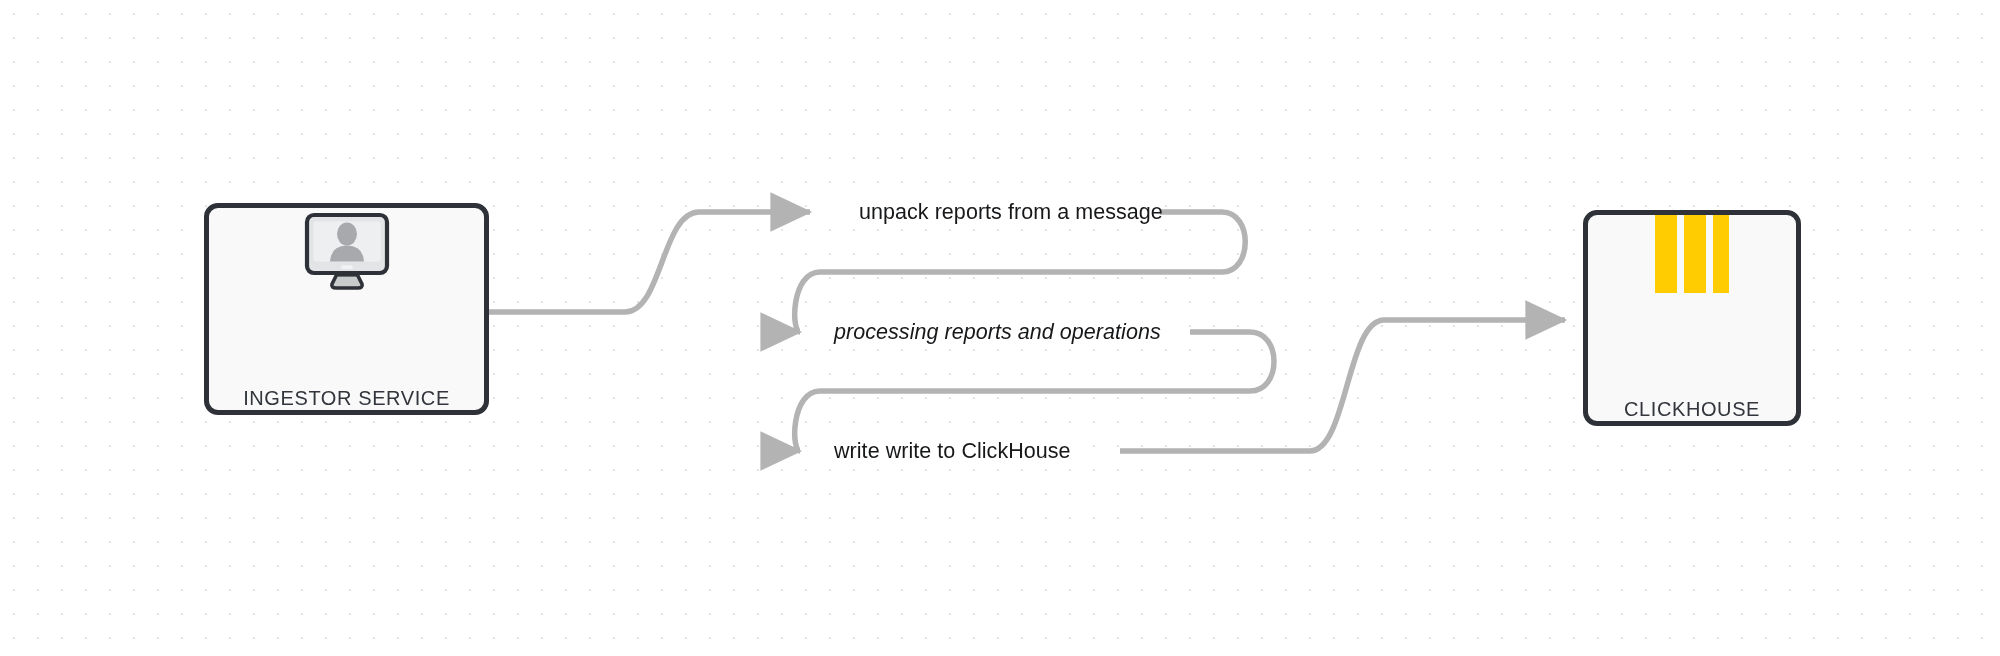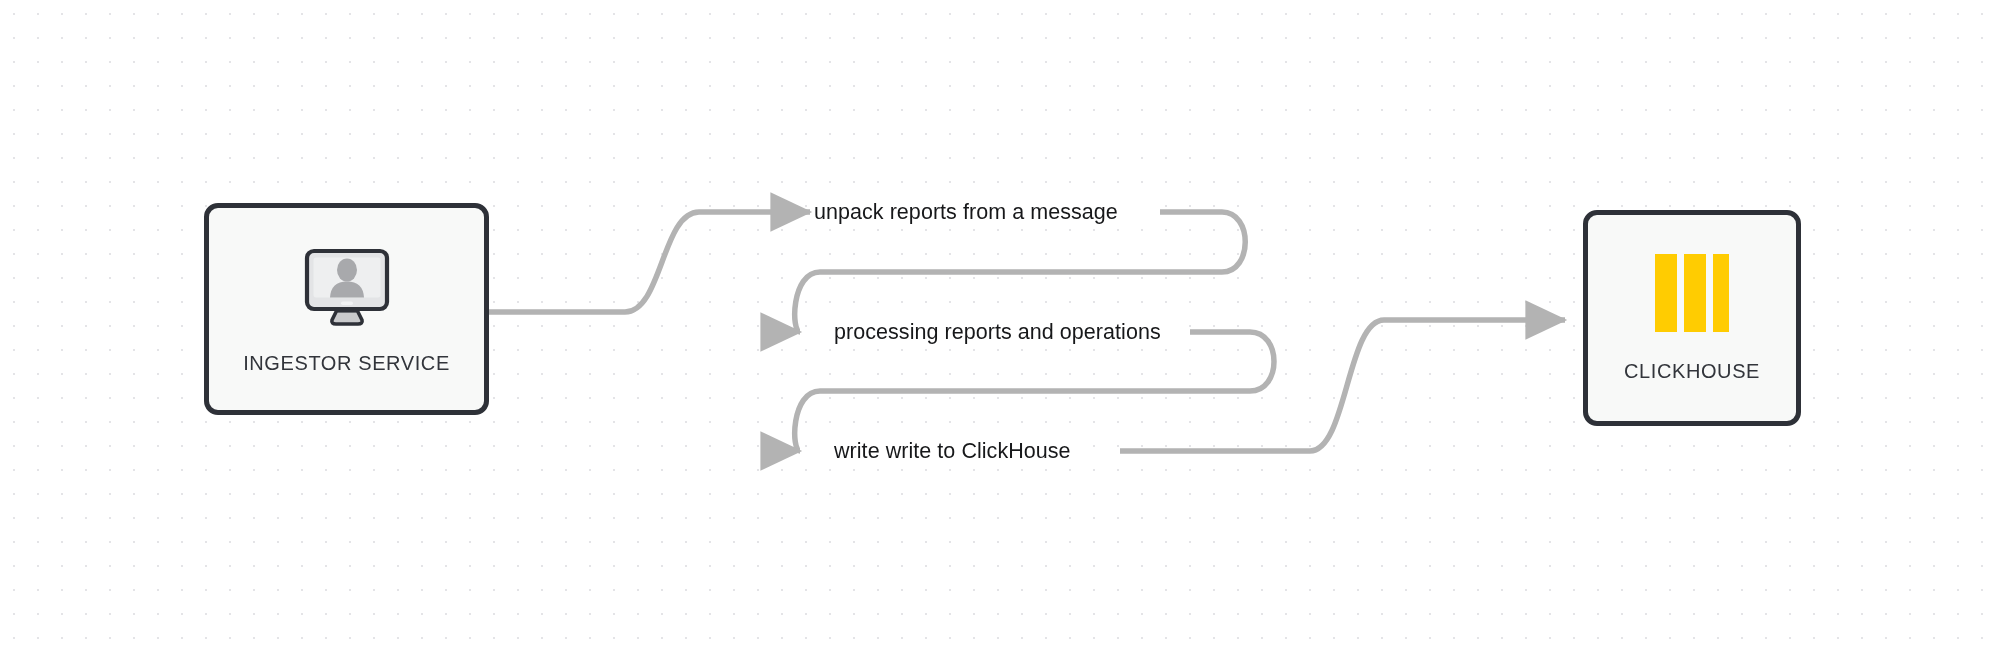--- a/index.html
+++ b/index.html
@@ -36,21 +36,21 @@
   
   .node {
     position: absolute;
     box-sizing: border-box;
     background: #f8f9f8;
     border: 5px solid #2e3138;
     border-radius: 14px;
     display: flex;
     flex-direction: column;
     align-items: center;
-    justify-content: center;
+    justify-content: space-between;
   }
 
   #node-ingestor {
     left: 204px;
     top: 203px;
     width: 285px;
     height: 212px;
   }
 
   #node-clickhouse {
@@ -80,22 +80,22 @@
   .edge-label {
     position: absolute;
     font-size: 21.5px;
     color: #17181a;
     white-space: nowrap;
     background: transparent;
     transform: translateY(-50%);
     letter-spacing: 0.05px;
   }
 
-  #label-step-1 { left: 814px; top: 212px; }
-  #label-step-2 { left: 834px; top: 332px; }
+  #label-step-1 { left: 859px; top: 212px; }
+  #label-step-2 { left: 834px; top: 332px; font-style: italic; }
   #label-step-3 { left: 834px; top: 451px; }
 
   
   .label-plate {
     position: absolute;
     background: #ffffff;
     transform: translateY(-50%);
   }
 </style>
 </head>

